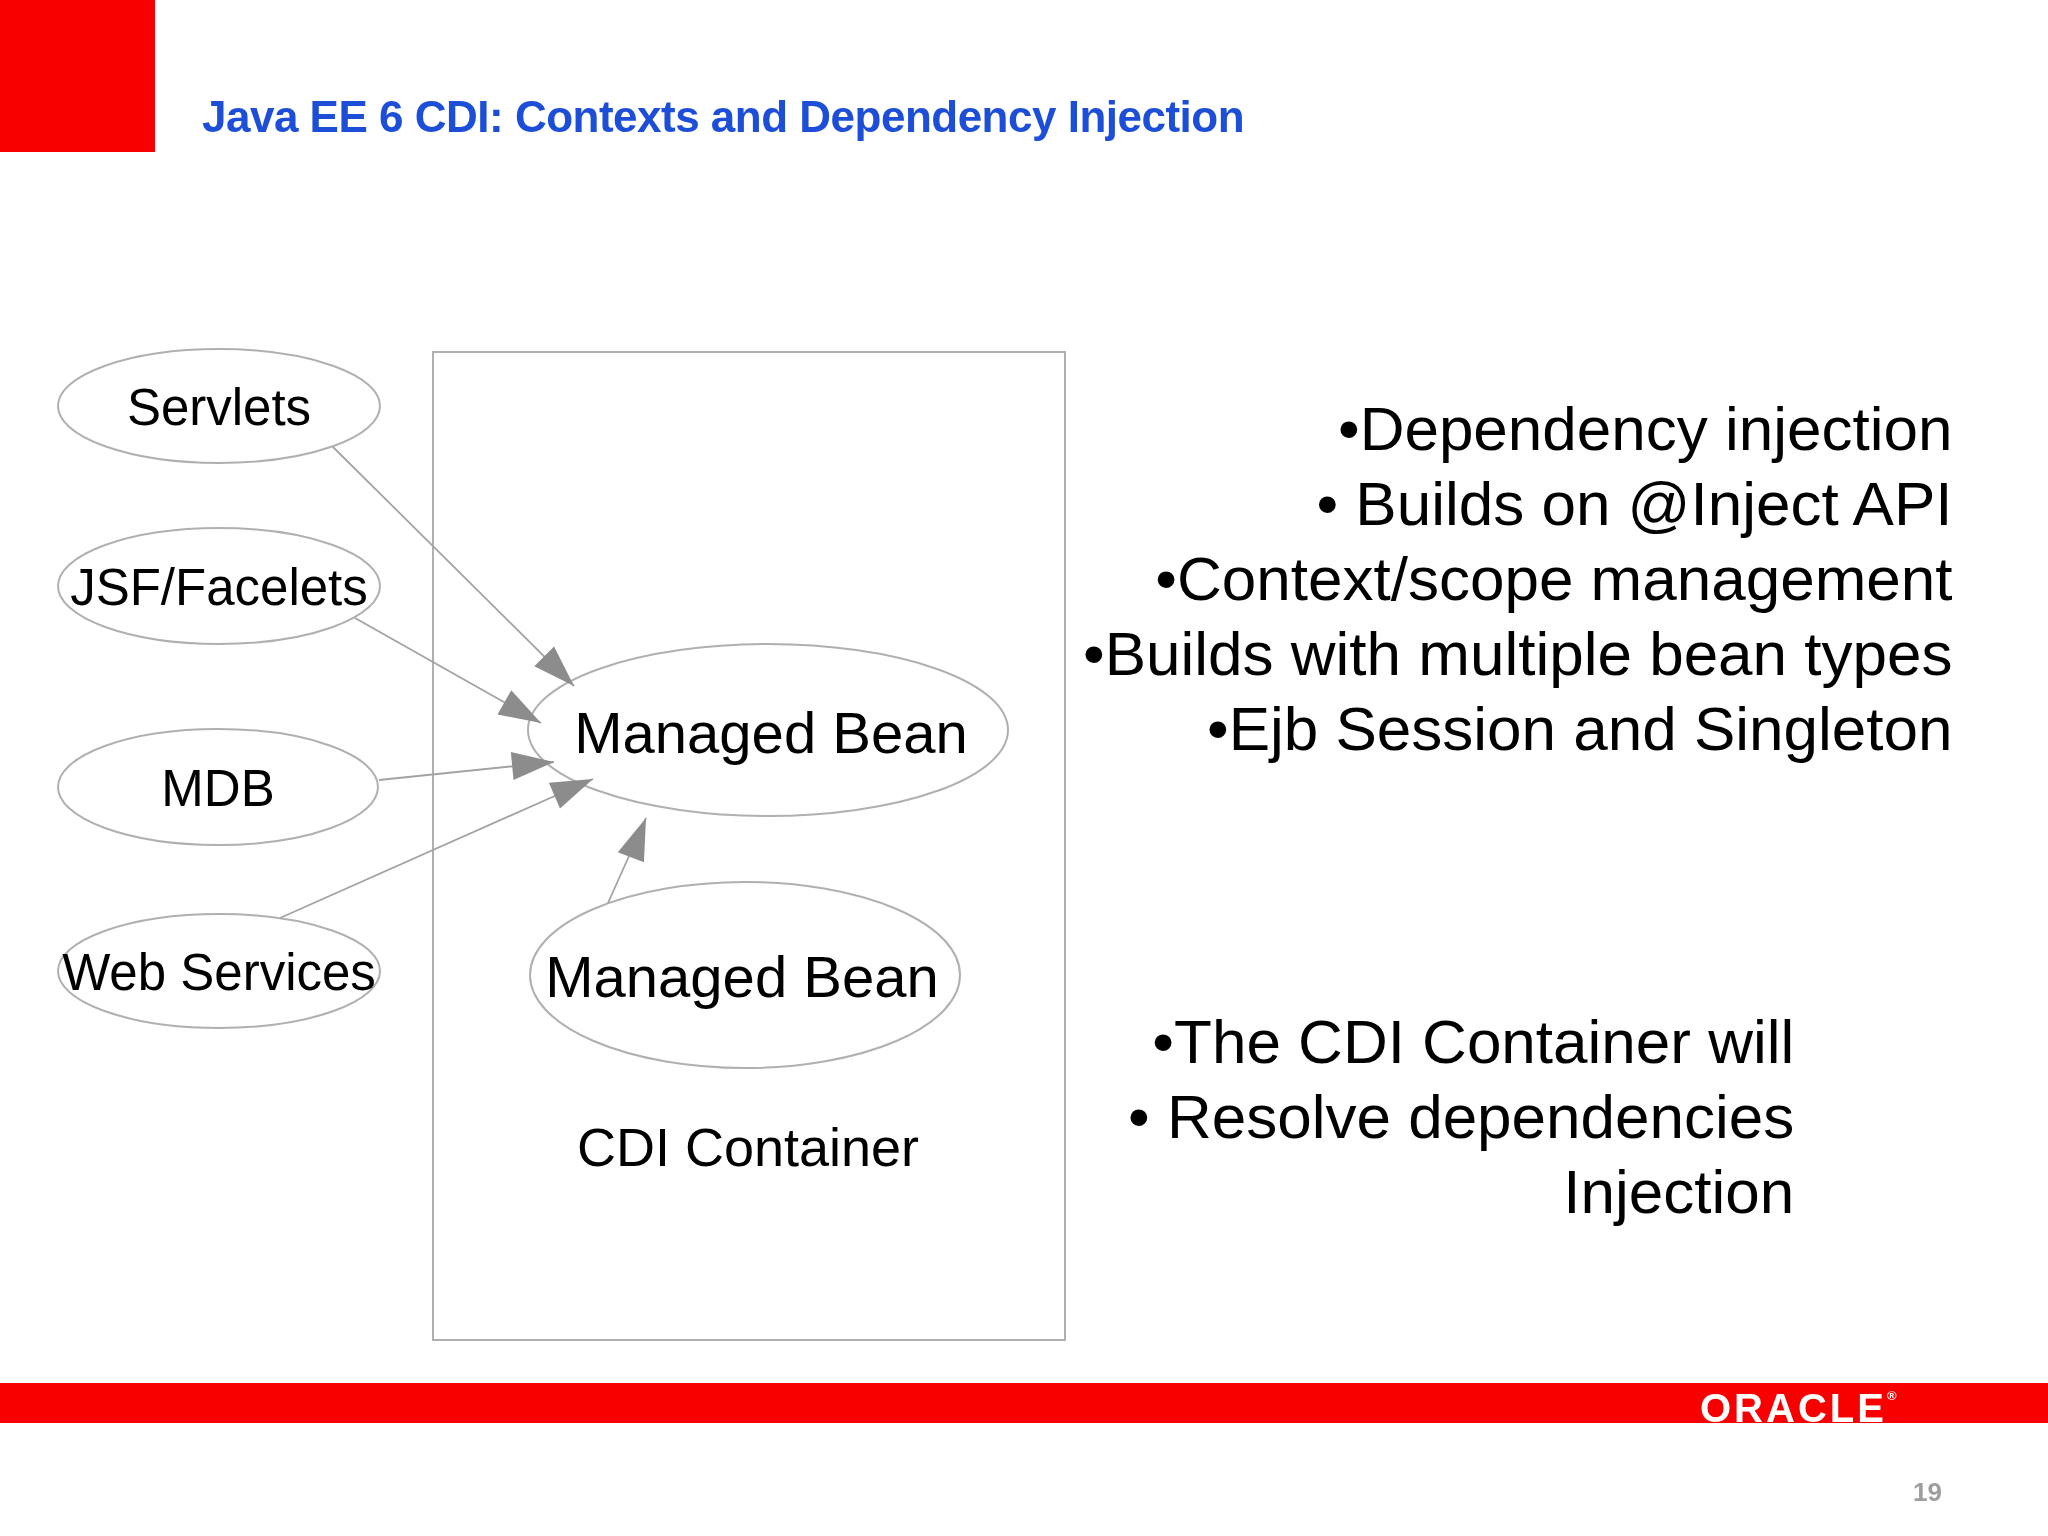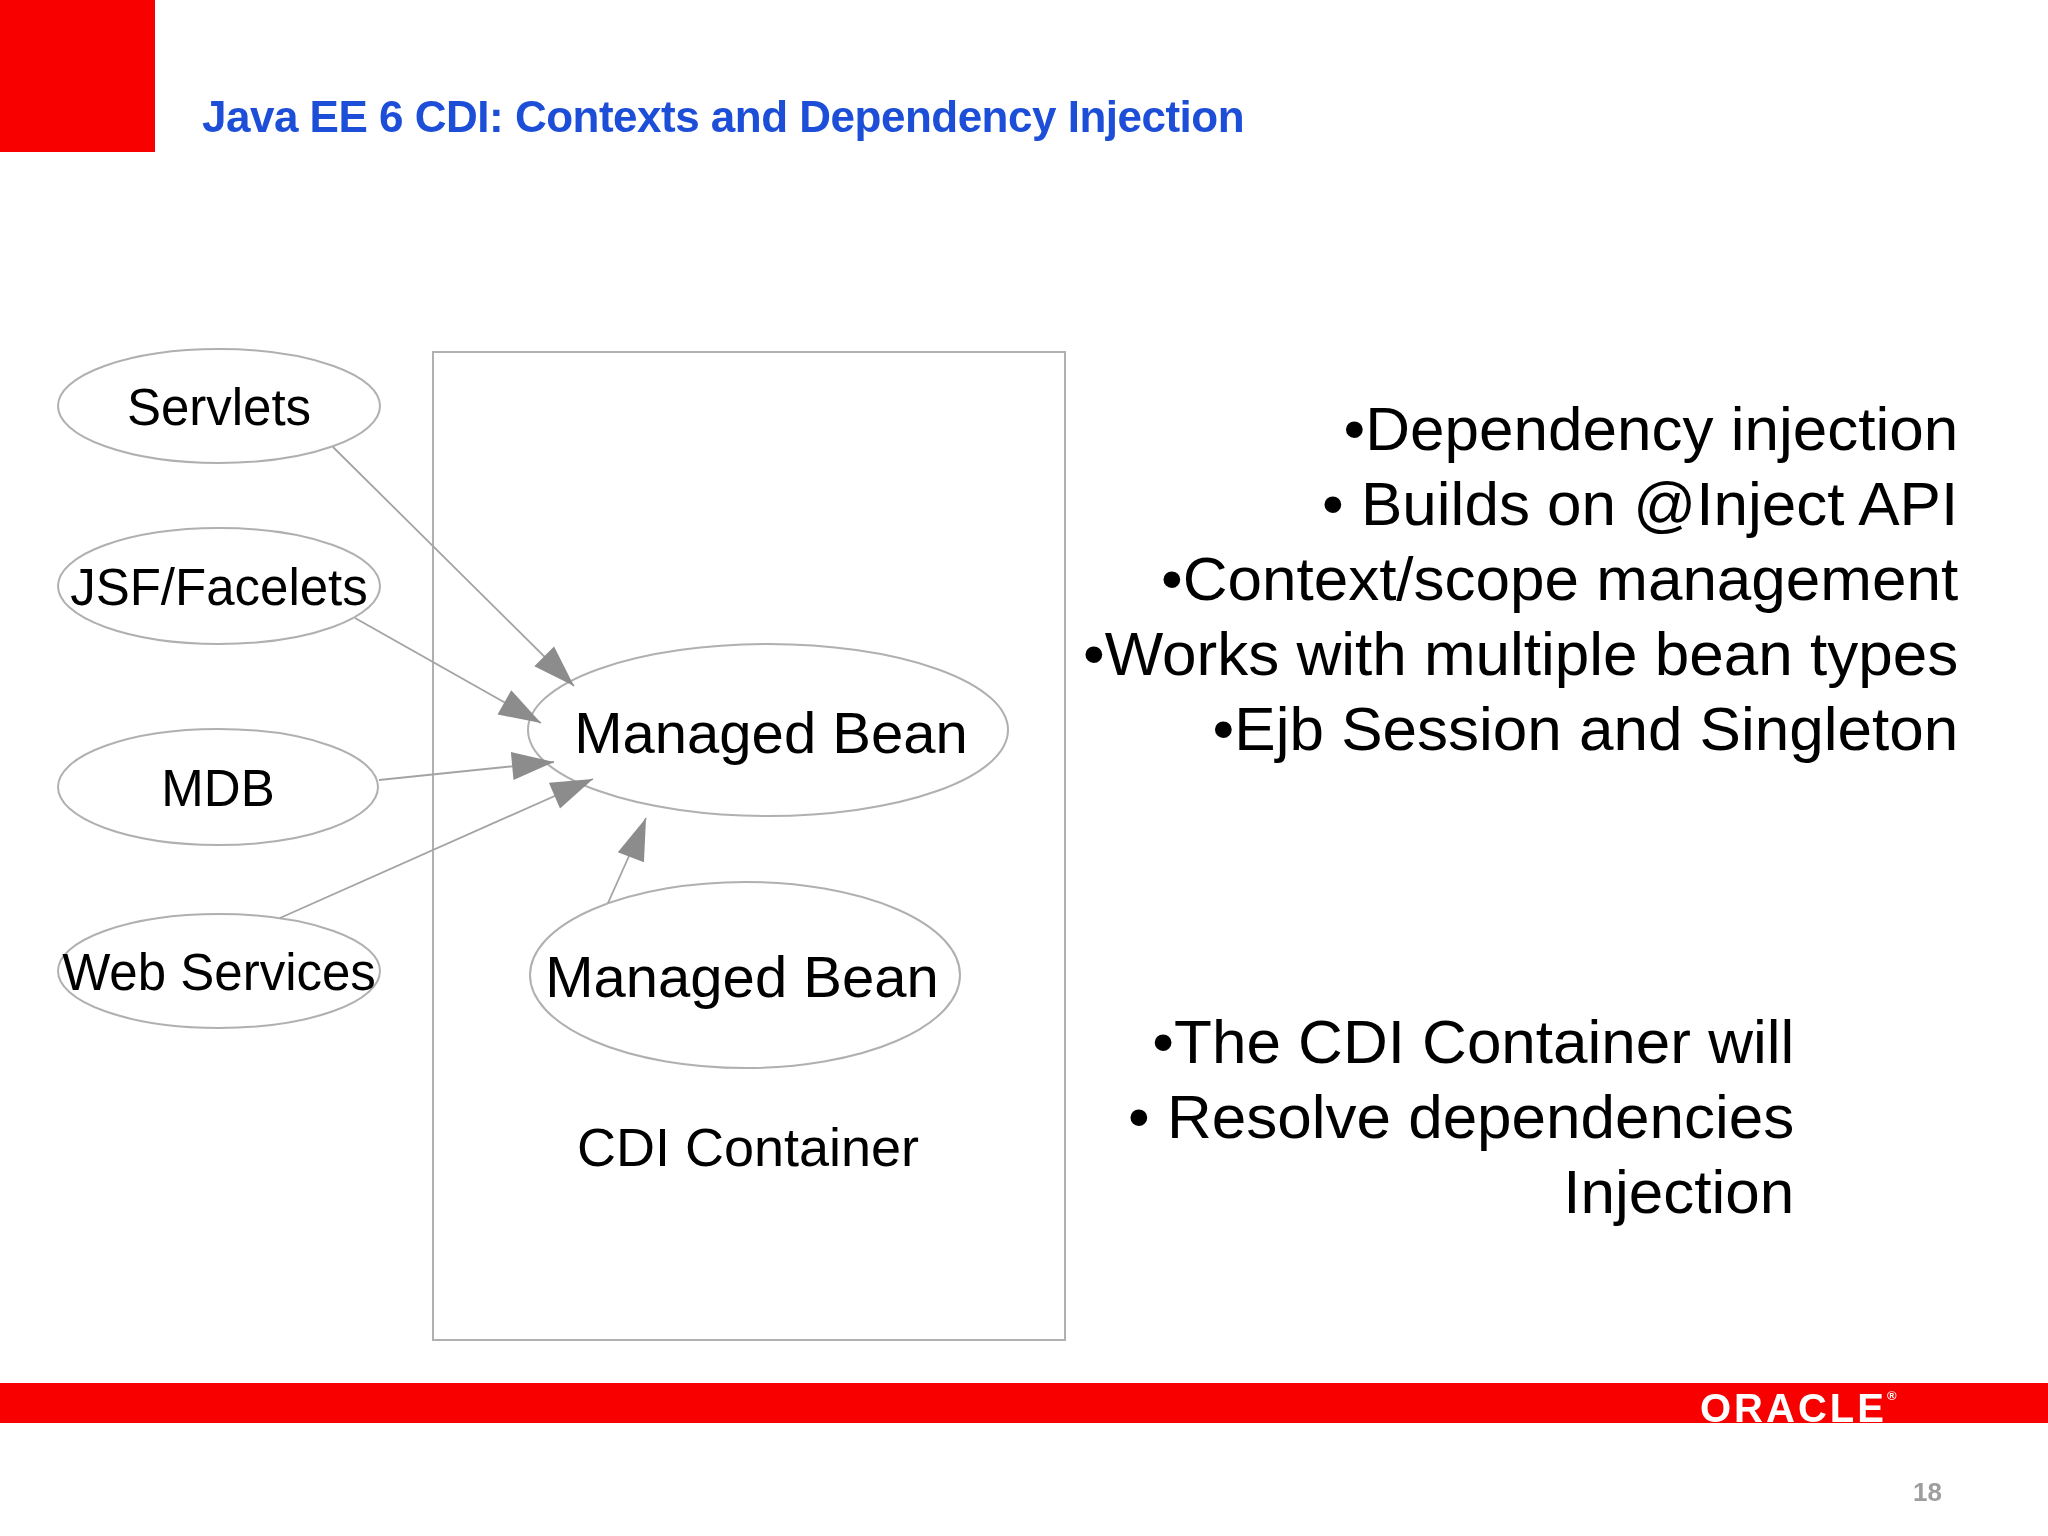--- a/index.html
+++ b/index.html
@@ -72,32 +72,32 @@
     <text class="lbl lbl-sm" x="219" y="972" text-anchor="middle" dominant-baseline="central">Web Services</text>
     <text class="lbl lbl-md" x="771" y="732" text-anchor="middle" dominant-baseline="central">Managed Bean</text>
     <text class="lbl lbl-md" x="742" y="976" text-anchor="middle" dominant-baseline="central">Managed Bean</text>
     <text class="lbl lbl-cdi" x="748" y="1147" text-anchor="middle" dominant-baseline="central">CDI Container</text>
   </svg>
 
   <div class="bullets bullets-primary">
     <div>•Dependency injection</div>
     <div class="ind1">• Builds on @Inject API</div>
     <div>•Context/scope management</div>
-    <div>•Works with multiple bean types</div>
+    <div>•Builds with multiple bean types</div>
     <div>•Ejb Session and Singleton</div>
   </div>
 
   <div class="bullets bullets-secondary">
     <div>•The CDI Container will</div>
     <div class="ind1">• Resolve dependencies</div>
     <div class="ind2">Injection</div>
   </div>
 
   <div class="footer-bar">
     <div class="oracle-logo">
       <span>ORACLE</span>
       <span class="reg-mark">®</span>
     </div>
   </div>
 
-  <div class="page-number">18</div>
+  <div class="page-number">19</div>
 
 </div>
 
 </body></html>

